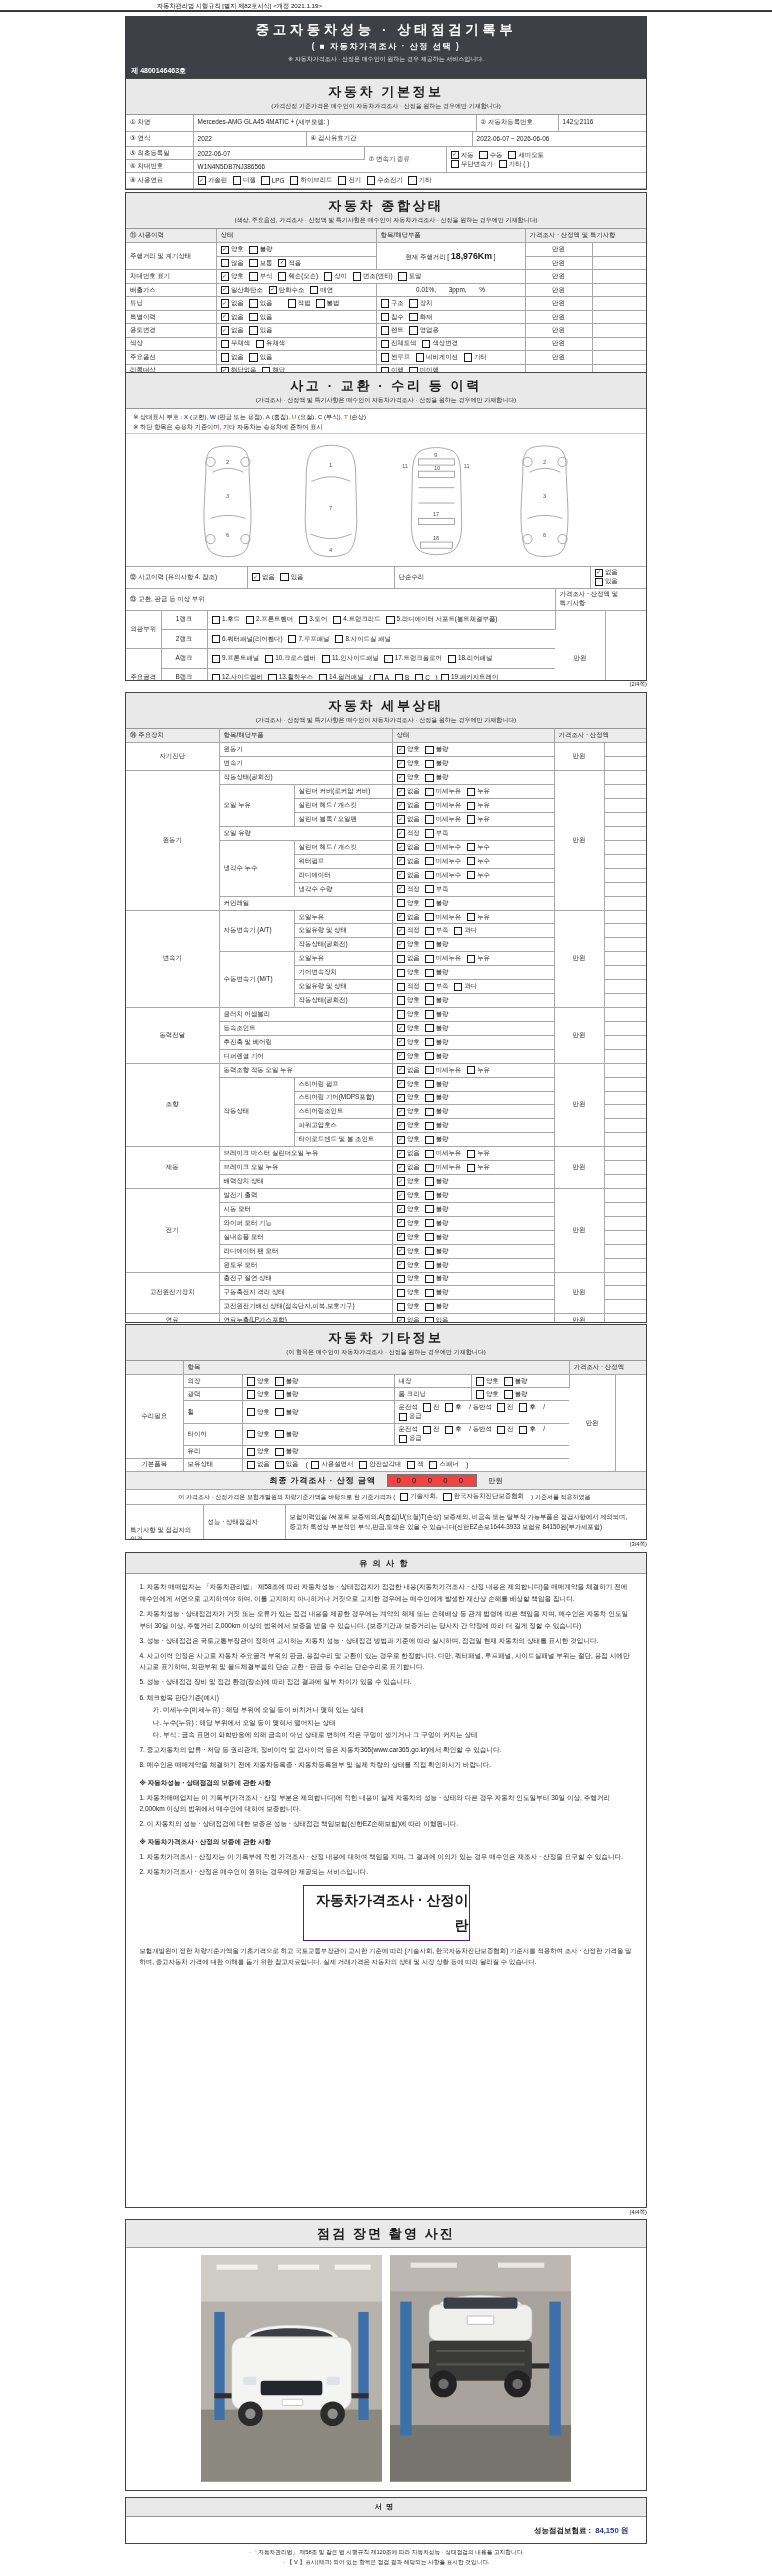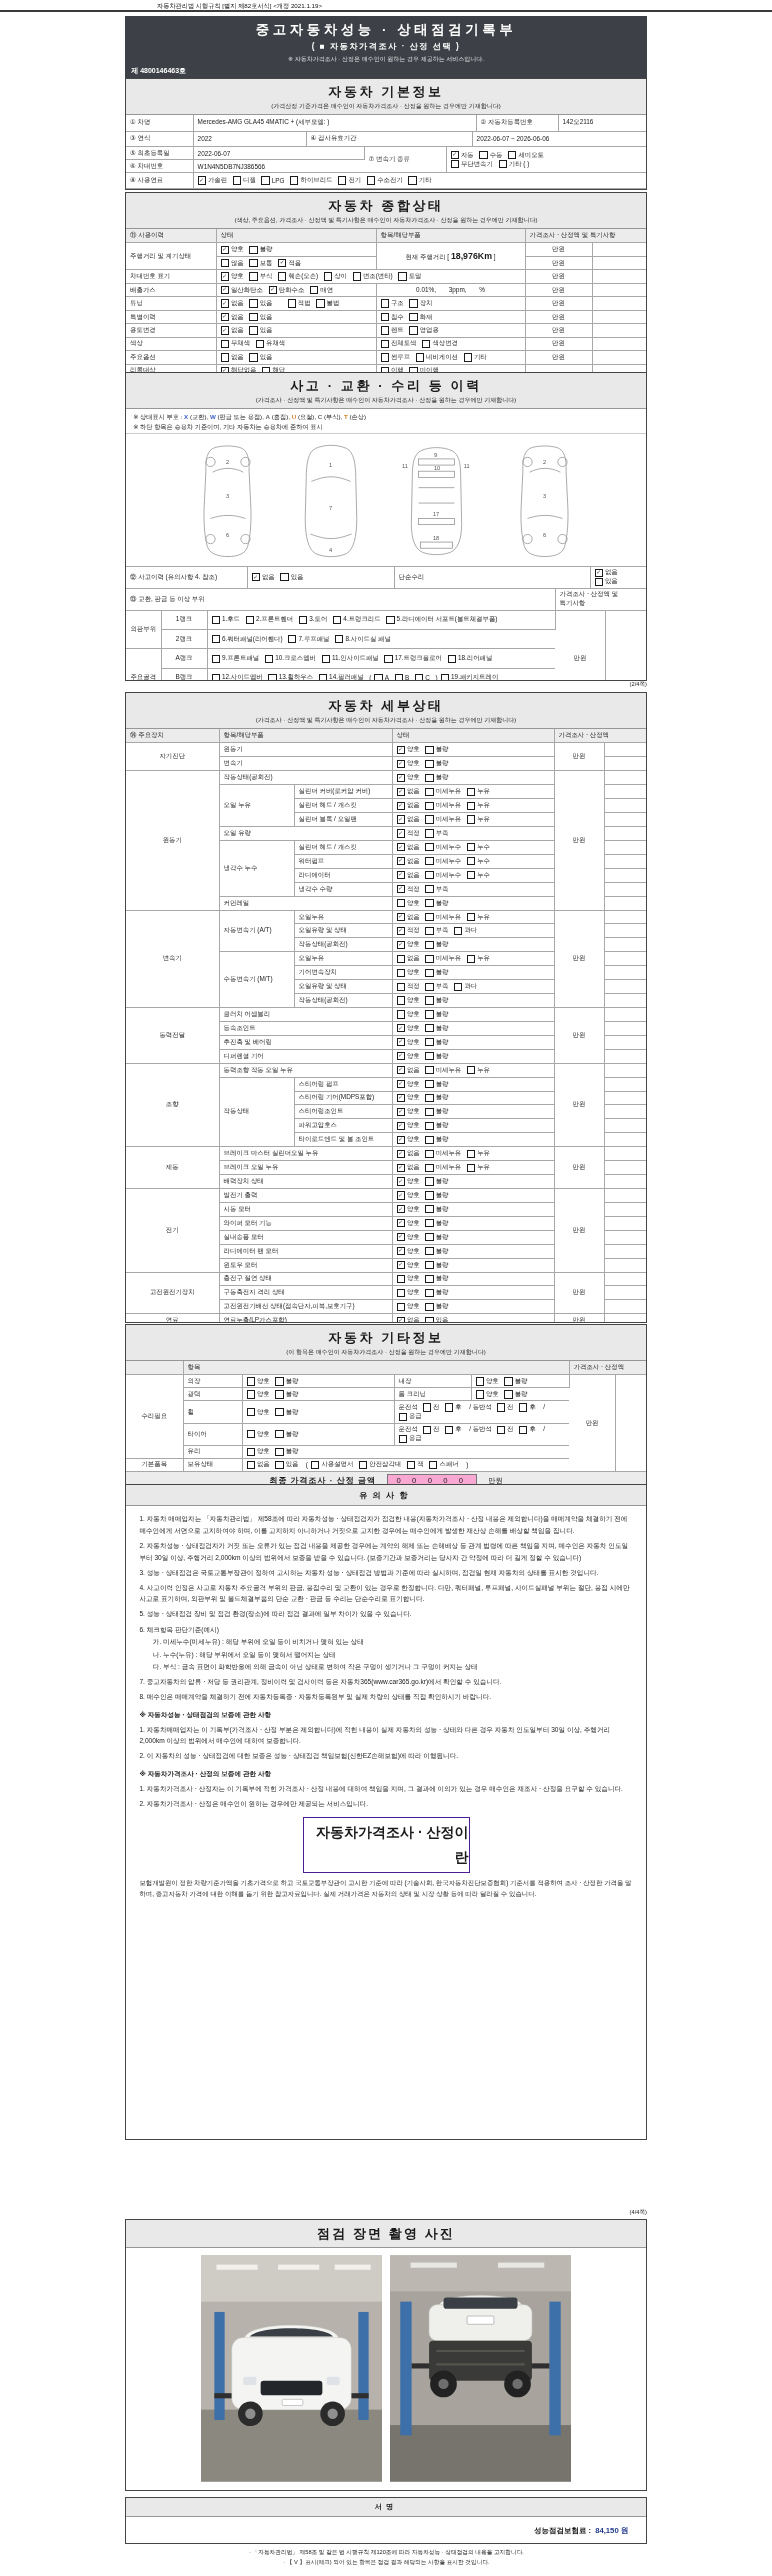--- a/index.html
+++ b/index.html
@@ -31,21 +31,21 @@
   .ck .bx{width:6.2px;height:6.2px;border:1px solid #1c1c1c;display:inline-flex;align-items:center;justify-content:center;
           font-size:5.7px;font-weight:bold;margin-right:2.1px;line-height:1;background:#fff;color:#111;}
   .ck .lb{font-size:6.4px;}
   .cktxt{margin-right:3.1px;}
   .mileage-num{font-size:8.8px;font-weight:bold;}
   .legend{padding:3.1px 7.2px 1px;font-size:6.2px;line-height:1.55;}
   .diagrams{display:flex;justify-content:center;align-items:flex-start;gap:34px;padding:7.2px 0 5.2px;}
   .dg{stroke:#999;fill:none;stroke-width:1.6;}
   .dgnum{font-size:11px;fill:#555;}
   .price-cell{text-align:center;}
-  .digitbox{border:0.5px solid #777;padding:1px 8.2px;letter-spacing:4.6px;font-size:7.7px;background:#f9a8d4;}
+  .digitbox{border:0.5px solid #777;padding:1px 8.2px;letter-spacing:4.6px;font-size:7.7px;background:#ef4444;}
   .finalstrip{display:flex;align-items:center;justify-content:center;gap:11.3px;background:#ececec;
               border-bottom:0.5px solid #a8a8a8;height:17.5px;}
   .finalstrip .fl{font-size:8px;font-weight:bold;letter-spacing:1px;}
   .applied{font-size:6px;text-align:center;padding:2.1px 0;border-bottom:0.5px solid #a8a8a8;}
   .pagemark{left:125px;width:522px;text-align:right;font-size:5.7px;color:#222;}
   .notice-body{padding:7.2px 13.4px;font-size:6.6px;line-height:1.75;}
   .nitem{margin-bottom:3.6px;}
   .nind{padding-left:13.4px;margin-top:-2.6px;margin-bottom:3.6px;}
   .nsec{font-weight:bold;margin:6.2px 0 3.1px;}
   .nbox{width:165px;margin:7.2px auto 5.2px;border:1px solid #4c1d95;text-align:right;font-weight:bold;font-size:14px;padding:2.6px 0;}
@@ -1350,21 +1350,21 @@
       <tr>
         <td>가격 · 조사산정자</td>
         <td style="height:21.6px"></td>
       </tr>
     </tbody>
       </table>
   </div>
 
   <div class="abs pagemark" style="top:1541px;">(3/4쪽)</div>
 
-  <div class="abs panel" style="top:1484px;height:656px;">
+  <div class="abs panel" style="top:1552px;height:656px;">
     <div class="sechdr" style="padding:4.6px 0;">
       <div style="font-size:8.2px;font-weight:bold;letter-spacing:5.2px;">유의사항</div>
     </div>
     <div class="notice-body">
       <div>
           <div class="nitem">1. 자동차 매매업자는 「자동차관리법」 제58조에 따라 자동차성능 · 상태점검자가 점검한 내용(자동차가격조사 · 산정 내용은 제외합니다)을 매매계약을 체결하기 전에 매수인에게 서면으로 고지하여야 하며, 이를 고지하지 아니하거나 거짓으로 고지한 경우에는 매수인에게 발생한 재산상 손해를 배상할 책임을 집니다.</div>
           <div class="nitem">2. 자동차성능 · 상태점검자가 거짓 또는 오류가 있는 점검 내용을 제공한 경우에는 계약의 해제 또는 손해배상 등 관계 법령에 따른 책임을 지며, 매수인은 자동차 인도일부터 30일 이상, 주행거리 2,000km 이상의 범위에서 보증을 받을 수 있습니다. (보증기간과 보증거리는 당사자 간 약정에 따라 더 길게 정할 수 있습니다)</div>
           <div class="nitem">3. 성능 · 상태점검은 국토교통부장관이 정하여 고시하는 자동차 성능 · 상태점검 방법과 기준에 따라 실시하며, 점검일 현재 자동차의 상태를 표시한 것입니다.</div>
           <div class="nitem">4. 사고이력 인정은 사고로 자동차 주요골격 부위의 판금, 용접수리 및 교환이 있는 경우로 한정합니다. 다만, 쿼터패널, 루프패널, 사이드실패널 부위는 절단, 용접 시에만 사고로 표기하며, 외판부위 및 볼트체결부품의 단순 교환 · 판금 등 수리는 단순수리로 표기합니다.</div>
           <div class="nitem">5. 성능 · 상태점검 장비 및 점검 환경(장소)에 따라 점검 결과에 일부 차이가 있을 수 있습니다.</div>

